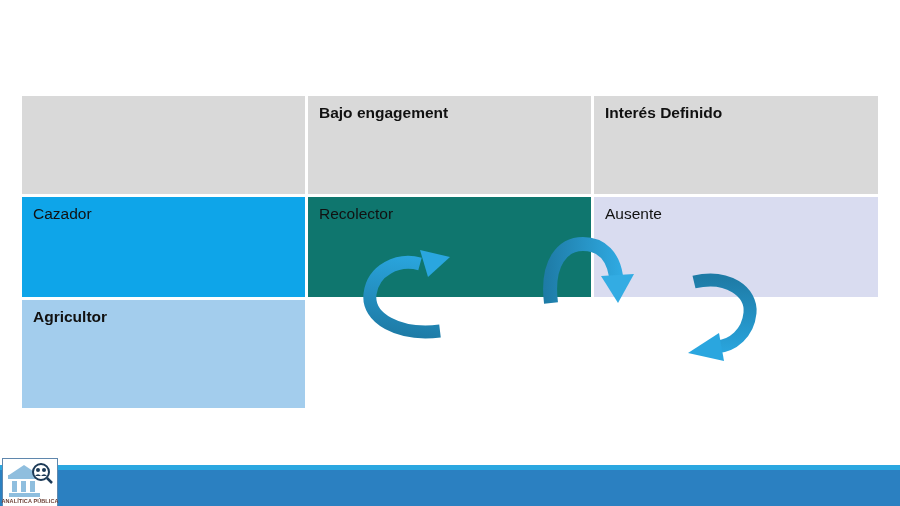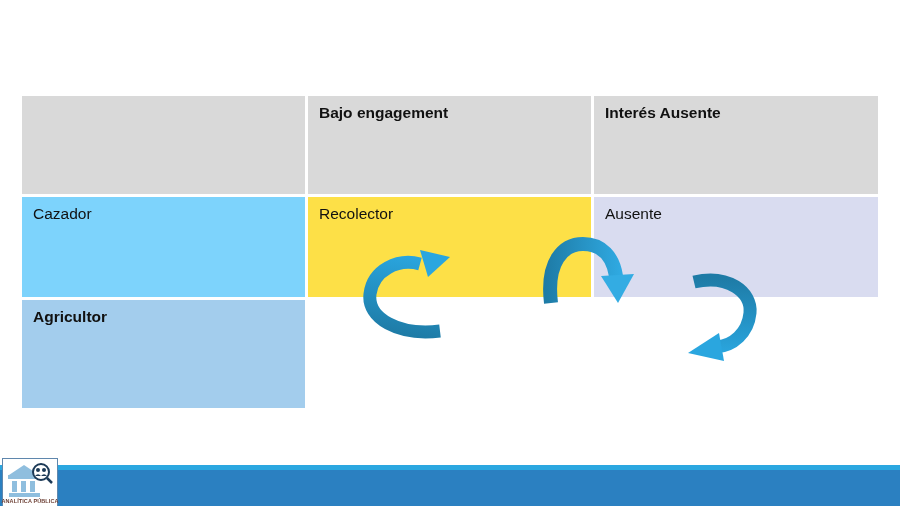--- a/index.html
+++ b/index.html
@@ -15,22 +15,22 @@
     grid-template-rows:98px 100px 108px;
     gap:3px;
   }
   .cell{
     padding:7px 11px;
     font-size:15.5px;line-height:1.25;color:#111111;
     box-sizing:border-box;overflow:hidden;
   }
   .cell.bold{font-weight:bold;}
   .bg-hdr{background:#d9d9d9;}
-  .bg-cazador{background:#7dd3fc;}
-  .bg-recolector{background:#fde047;}
+  .bg-cazador{background:#0ea5e9;}
+  .bg-recolector{background:#0f766e;}
   .bg-ausente{background:#d9dcf0;}
   .bg-agricultor{background:#a3cded;font-weight:bold;}
   
   .arrows-overlay{
     position:absolute;left:0;top:0;z-index:5;pointer-events:none;
   }
   
   .accent-strip{
     position:absolute;left:0;top:465px;width:900px;height:5px;
     background:#2ba7e0;
@@ -50,21 +50,21 @@
     letter-spacing:0.1px;white-space:nowrap;line-height:1;padding-bottom:2px;
   }
 </style>
 </head>
 <body>
 
 <div class="matrix">
   <div class="cell bg-hdr"></div>
   <div class="cell bold bg-hdr">Bajo engagement</div>
 
-  <div class="cell bold bg-hdr">Interés Ausente</div>
+  <div class="cell bold bg-hdr">Interés Definido</div>
   <div class="cell bg-cazador">Cazador</div>
   <div class="cell bg-recolector">Recolector</div>
 
   <div class="cell bg-ausente">Ausente</div>
   <div class="cell bg-agricultor">Agricultor</div>
 </div>
 
 <svg class="arrows-overlay" width="900" height="506" viewBox="0 0 900 506">
   <defs>
     <linearGradient id="grad-up" gradientUnits="userSpaceOnUse" x1="400" y1="335" x2="412" y2="255">

